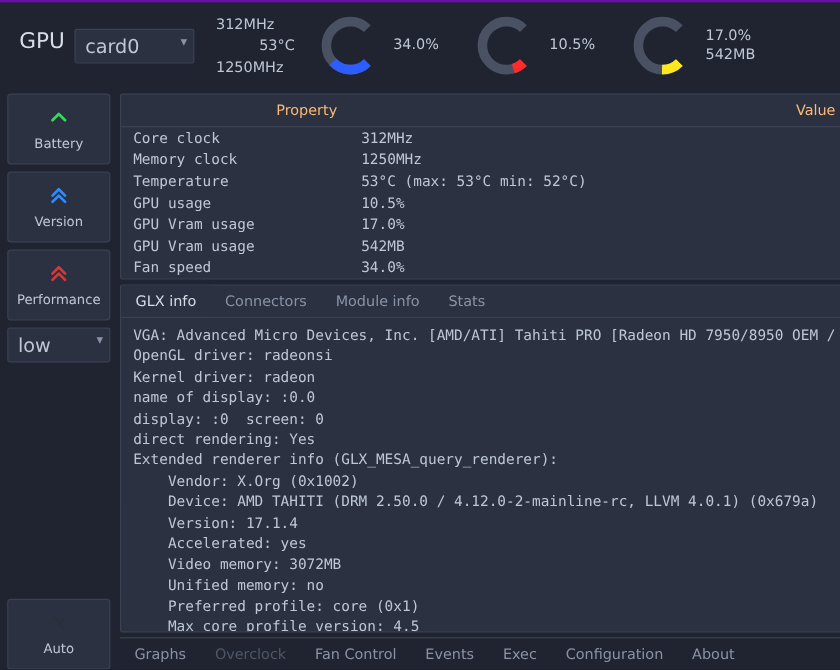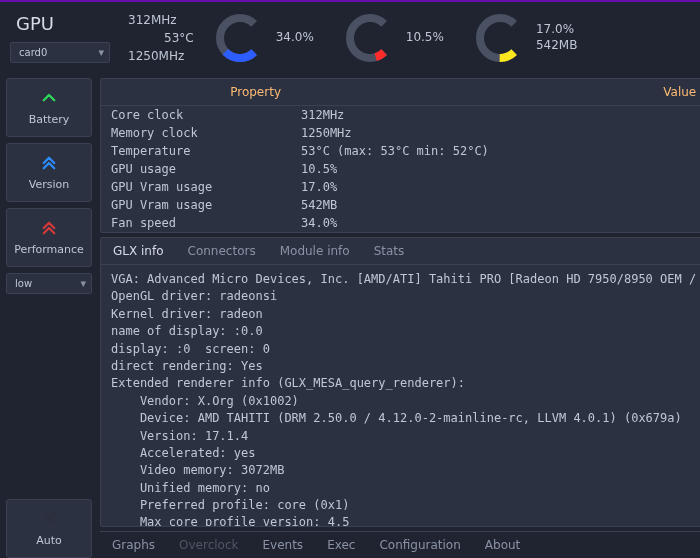--- a/index.html
+++ b/index.html
@@ -1,21 +1,21 @@
 <!DOCTYPE html>
 <html><head>
 <meta charset="utf-8">
 <style>
 *{margin:0;padding:0;box-sizing:border-box;font-family:"DejaVu Sans",sans-serif}
 body{background:#1f2430;color:#bfc7d5;font-size:12px;width:700px;height:558px;overflow:hidden}
 .top-frame{border-top:2px solid #6a0dad;background:#1f2430}
 .header{display:flex;align-items:center;padding:8px 10px 12px;gap:18px}
-.header-left{display:flex;flex-direction:column;gap:8px;min-width:100px}
+.header-left{display:flex;flex-direction:row;gap:8px;min-width:100px}
 .title{font-size:18px;color:#d7dce9;font-weight:400;padding-left:6px}
-.select{appearance:none;background:#2b3140;border:1px solid #3a4152;color:#bfc7d5;padding:4px 24px 4px 8px;font-size:10px;border-radius:2px;width:100px;cursor:pointer}
+.select{appearance:none;background:#2b3140;border:1px solid #3a4152;color:#bfc7d5;padding:4px 24px 4px 8px;font-size:16px;border-radius:2px;width:100px;cursor:pointer}
 .select-wrap{position:relative;display:inline-block}
 .select-wrap:after{content:"▾";position:absolute;right:6px;top:4px;color:#8a93a6;font-size:11px;pointer-events:none}
 .freq-block{display:flex;flex-direction:column;justify-content:center;font-size:12px;color:#bfc7d5;line-height:1.5}
 .freq-block .temp{margin-left:36px}
 .gauges{display:flex;gap:28px;align-items:center}
 .gauge{display:flex;align-items:center;gap:8px}
 .gauge svg{width:56px;height:56px}
 .gauge-text{font-size:12px;color:#bfc7d5;line-height:1.3}
 .main{display:flex;height:480px}
 .sidebar{width:118px;display:flex;flex-direction:column;gap:6px;padding:0 6px}
@@ -190,20 +190,21 @@
     Video memory: 3072MB
     Unified memory: no
     Preferred profile: core (0x1)
     Max core profile version: 4.5
     Max compat profile version: 3.0</div>
     </div>
 
     <div class="bottom-tabs" id="bottom-tabs">
           <div class="btab">Graphs</div>
           <div class="btab disabled">Overclock</div>
+          <div class="btab">Fan Control</div>
           <div class="btab">Events</div>
           <div class="btab">Exec</div>
           <div class="btab">Configuration</div>
           <div class="btab">About</div>
         </div>
   </div>
 </div>
 </div>
 
 </body></html>

